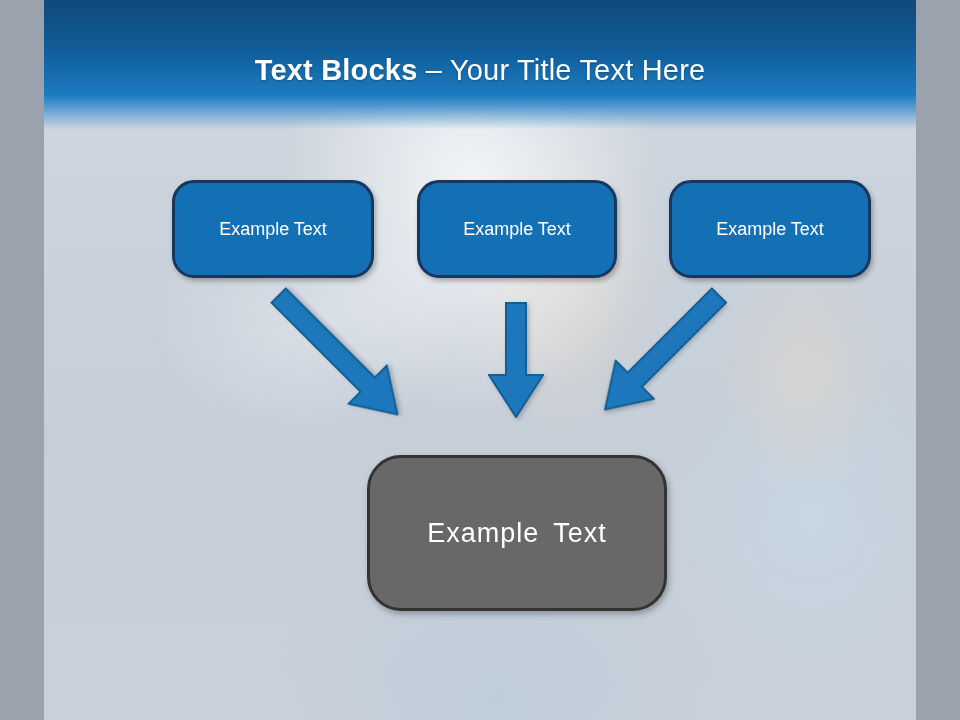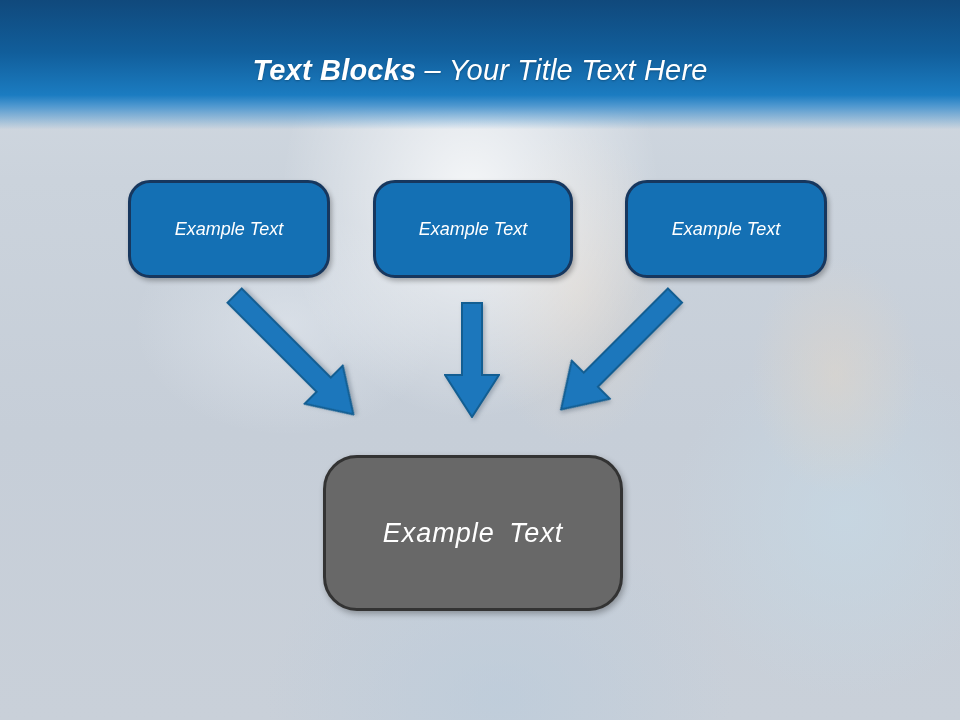--- a/index.html
+++ b/index.html
@@ -1,23 +1,22 @@
 <!DOCTYPE html>
 <html style="--header-top: #10497C; --header-mid: #115E9B; --header-bottom: #1B7CC1; --title-text: #FFFFFF; --block-fill: #1470B4; --block-border: #17375E; --block-text: #FFFFFF; --arrow-fill: #1C77BC; --arrow-border: #135E92; --result-fill: #686868; --result-border: #333333; --result-text: #FFFFFF; --background: #C7CED7;"><head>
 <meta charset="utf-8">
 <style>
   html,body{margin:0;padding:0;background:#9aa3ad;}
   .slide{
     position:relative;
-    width:960px;height:720px;
+    width:872px;height:720px;
     overflow:hidden;
     font-family:"Liberation Sans", sans-serif;
     background:var(--background,#C7CED7);
     margin:0 auto;
-    font-style:italic;
   }
   
   .bg-photo{
     position:absolute;inset:0;
     background:
       radial-gradient(ellipse 270px 320px at 49% 27%, rgba(255,255,255,0.80), rgba(255,255,255,0) 70%),
       radial-gradient(ellipse 140px 220px at 60% 40%, rgba(228,216,203,0.55), rgba(228,216,203,0) 72%),
       radial-gradient(ellipse 120px 170px at 87% 52%, rgba(222,213,202,0.60), rgba(222,213,202,0) 70%),
       radial-gradient(ellipse 230px 240px at 88% 72%, rgba(198,216,228,0.75), rgba(198,216,228,0) 75%),
       radial-gradient(ellipse 300px 230px at 52% 97%, rgba(186,203,219,0.65), rgba(186,203,219,0) 78%),

